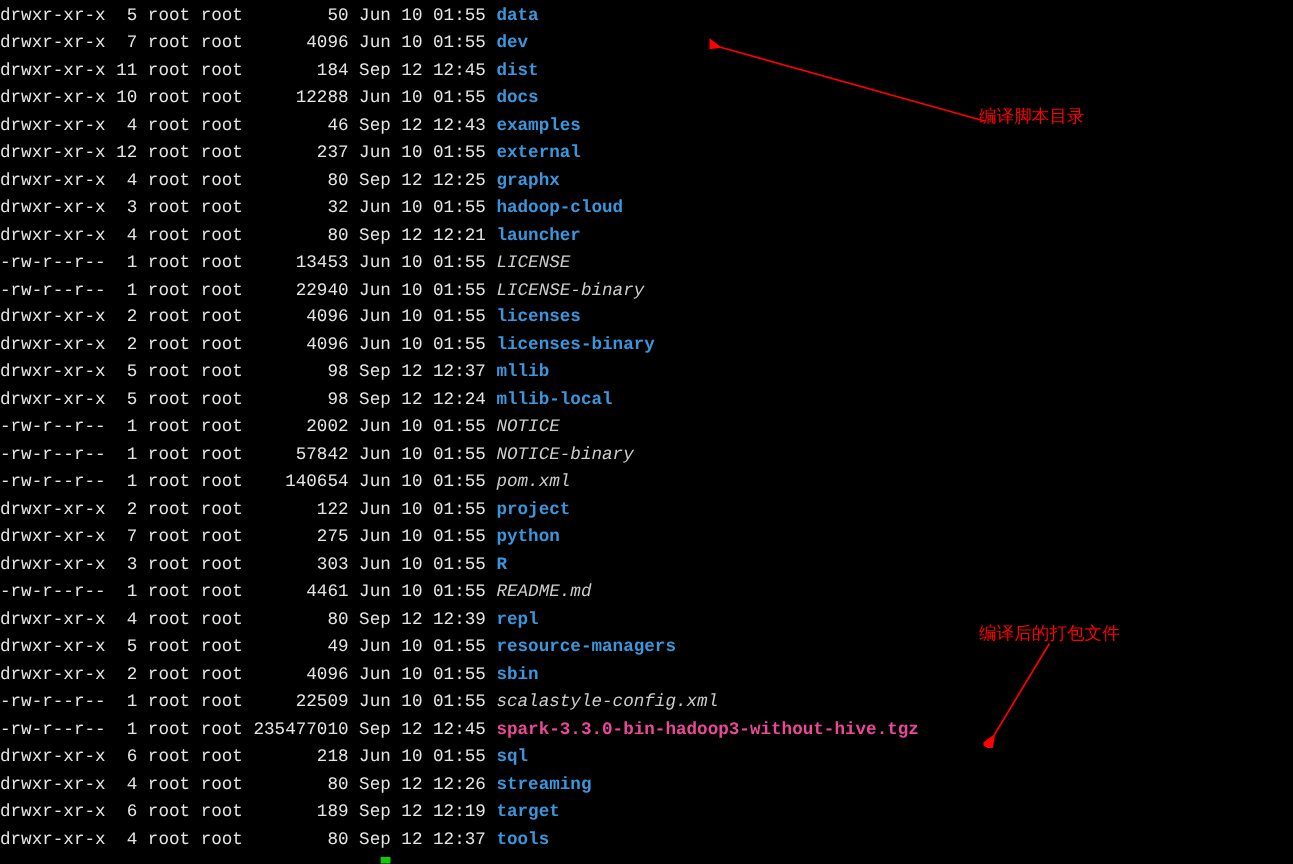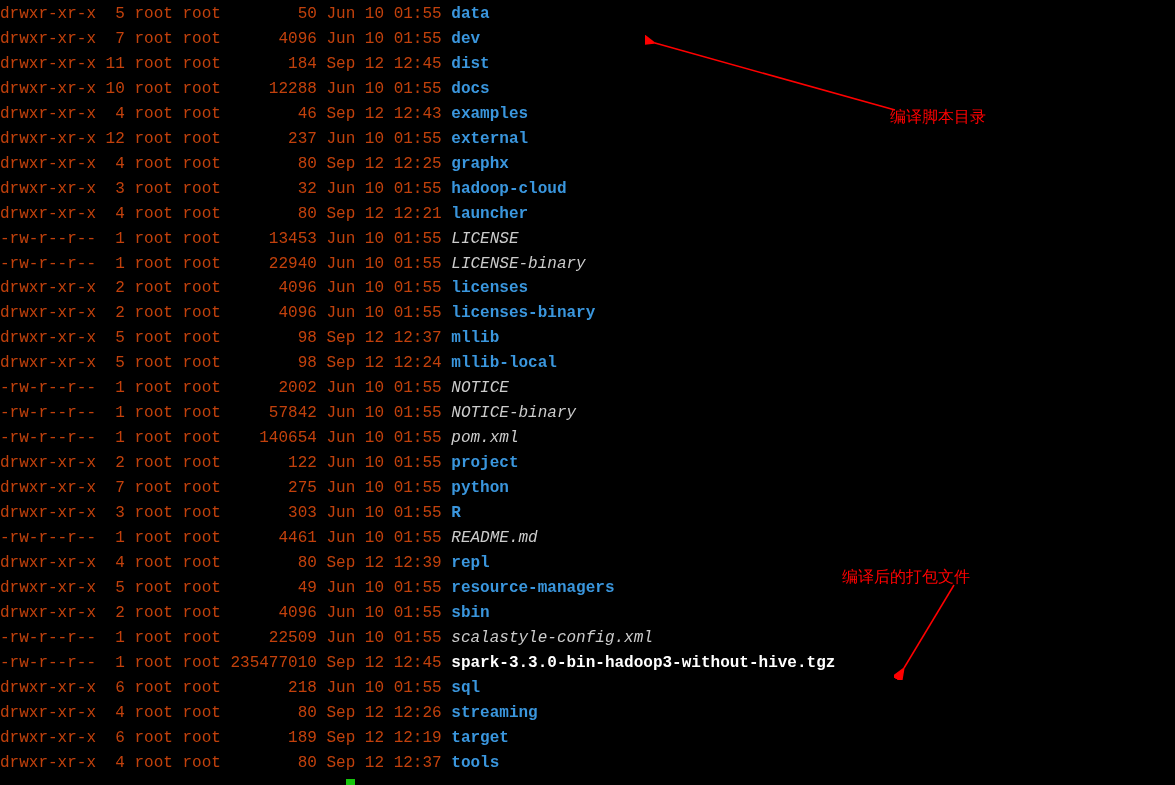--- a/index.html
+++ b/index.html
@@ -15,24 +15,24 @@
     width: 1175px;
     height: 785px;
   }
   .terminal {
     white-space: pre;
     padding: 2px 0 0 0;
   }
   .line {
     display: block;
   }
-  .perm { color: #c2410c; }
+  .perm { color: #e5e5e5; }
   .dir { color: #3a96dd; font-weight: bold; text-align: center; }
   .file { color: #cccccc; font-style: italic; }
-  .tgz { color: #ffffff; font-weight: bold; }
+  .tgz { color: #ec4899; font-weight: bold; }
   .annotation {
     position: absolute;
     color: #ff0000;
     font-family: "Microsoft YaHei", "SimSun", sans-serif;
     font-size: 16px;
     white-space: nowrap;
   }
   .arrow {
     position: absolute;
     pointer-events: none;
@@ -40,32 +40,32 @@
   .cursor {
     background: #16c60c;
     color: #16c60c;
   }
 </style>
 </head>
 <body>
 
 <div class="terminal" id="terminal"><span class="line"><span class="perm">drwxr-xr-x  5 root root        50 Jun 10 01:55 </span><span class="dir">data</span></span><span class="line"><span class="perm">drwxr-xr-x  7 root root      4096 Jun 10 01:55 </span><span class="dir">dev</span></span><span class="line"><span class="perm">drwxr-xr-x 11 root root       184 Sep 12 12:45 </span><span class="dir">dist</span></span><span class="line"><span class="perm">drwxr-xr-x 10 root root     12288 Jun 10 01:55 </span><span class="dir">docs</span></span><span class="line"><span class="perm">drwxr-xr-x  4 root root        46 Sep 12 12:43 </span><span class="dir">examples</span></span><span class="line"><span class="perm">drwxr-xr-x 12 root root       237 Jun 10 01:55 </span><span class="dir">external</span></span><span class="line"><span class="perm">drwxr-xr-x  4 root root        80 Sep 12 12:25 </span><span class="dir">graphx</span></span><span class="line"><span class="perm">drwxr-xr-x  3 root root        32 Jun 10 01:55 </span><span class="dir">hadoop-cloud</span></span><span class="line"><span class="perm">drwxr-xr-x  4 root root        80 Sep 12 12:21 </span><span class="dir">launcher</span></span><span class="line"><span class="perm">-rw-r--r--  1 root root     13453 Jun 10 01:55 </span><span class="file">LICENSE</span></span><span class="line"><span class="perm">-rw-r--r--  1 root root     22940 Jun 10 01:55 </span><span class="file">LICENSE-binary</span></span><span class="line"><span class="perm">drwxr-xr-x  2 root root      4096 Jun 10 01:55 </span><span class="dir">licenses</span></span><span class="line"><span class="perm">drwxr-xr-x  2 root root      4096 Jun 10 01:55 </span><span class="dir">licenses-binary</span></span><span class="line"><span class="perm">drwxr-xr-x  5 root root        98 Sep 12 12:37 </span><span class="dir">mllib</span></span><span class="line"><span class="perm">drwxr-xr-x  5 root root        98 Sep 12 12:24 </span><span class="dir">mllib-local</span></span><span class="line"><span class="perm">-rw-r--r--  1 root root      2002 Jun 10 01:55 </span><span class="file">NOTICE</span></span><span class="line"><span class="perm">-rw-r--r--  1 root root     57842 Jun 10 01:55 </span><span class="file">NOTICE-binary</span></span><span class="line"><span class="perm">-rw-r--r--  1 root root    140654 Jun 10 01:55 </span><span class="file">pom.xml</span></span><span class="line"><span class="perm">drwxr-xr-x  2 root root       122 Jun 10 01:55 </span><span class="dir">project</span></span><span class="line"><span class="perm">drwxr-xr-x  7 root root       275 Jun 10 01:55 </span><span class="dir">python</span></span><span class="line"><span class="perm">drwxr-xr-x  3 root root       303 Jun 10 01:55 </span><span class="dir">R</span></span><span class="line"><span class="perm">-rw-r--r--  1 root root      4461 Jun 10 01:55 </span><span class="file">README.md</span></span><span class="line"><span class="perm">drwxr-xr-x  4 root root        80 Sep 12 12:39 </span><span class="dir">repl</span></span><span class="line"><span class="perm">drwxr-xr-x  5 root root        49 Jun 10 01:55 </span><span class="dir">resource-managers</span></span><span class="line"><span class="perm">drwxr-xr-x  2 root root      4096 Jun 10 01:55 </span><span class="dir">sbin</span></span><span class="line"><span class="perm">-rw-r--r--  1 root root     22509 Jun 10 01:55 </span><span class="file">scalastyle-config.xml</span></span><span class="line"><span class="perm">-rw-r--r--  1 root root 235477010 Sep 12 12:45 </span><span class="tgz">spark-3.3.0-bin-hadoop3-without-hive.tgz</span></span><span class="line"><span class="perm">drwxr-xr-x  6 root root       218 Jun 10 01:55 </span><span class="dir">sql</span></span><span class="line"><span class="perm">drwxr-xr-x  4 root root        80 Sep 12 12:26 </span><span class="dir">streaming</span></span><span class="line"><span class="perm">drwxr-xr-x  6 root root       189 Sep 12 12:19 </span><span class="dir">target</span></span><span class="line"><span class="perm">drwxr-xr-x  4 root root        80 Sep 12 12:37 </span><span class="dir">tools</span></span><span class="line"><span style="visibility: hidden;">                                    </span><span class="cursor"> </span></span></div>
 
-<div class="annotation" style="left:890px; top:105px;">编译脚本目录</div>
+<div class="annotation" style="left:890px; top:95px;">编译脚本目录</div>
 
 <svg class="arrow" style="left:645px; top:35px;" width="260" height="80">
   <defs>
     <marker id="ah1" markerWidth="10" markerHeight="8" refX="1" refY="4" orient="auto">
       <polygon points="10 0, 0 4, 10 8" fill="#ff0000"></polygon>
     </marker>
   </defs>
   <line x1="250" y1="75" x2="10" y2="8" stroke="#ff0000" stroke-width="1.5" marker-end="url(#ah1)"></line>
 </svg>
 
-<div class="annotation" style="left:842px; top:565px;">编译后的打包文件</div>
+<div class="annotation" style="left:890px; top:565px;">编译后的打包文件</div>
 
 <svg class="arrow" style="left:894px; top:580px;" width="80" height="100">
   <defs>
     <marker id="ah2" markerWidth="10" markerHeight="8" refX="1" refY="4" orient="auto">
       <polygon points="10 0, 0 4, 10 8" fill="#ff0000"></polygon>
     </marker>
   </defs>
   <line x1="60" y1="5" x2="10" y2="88" stroke="#ff0000" stroke-width="1.5" marker-end="url(#ah2)"></line>
 </svg>
 

